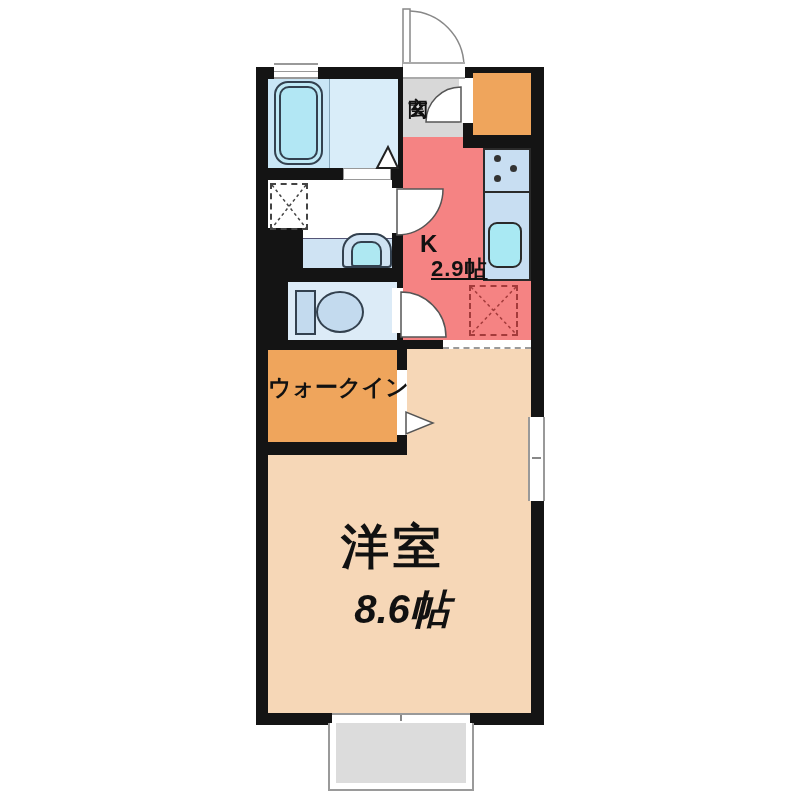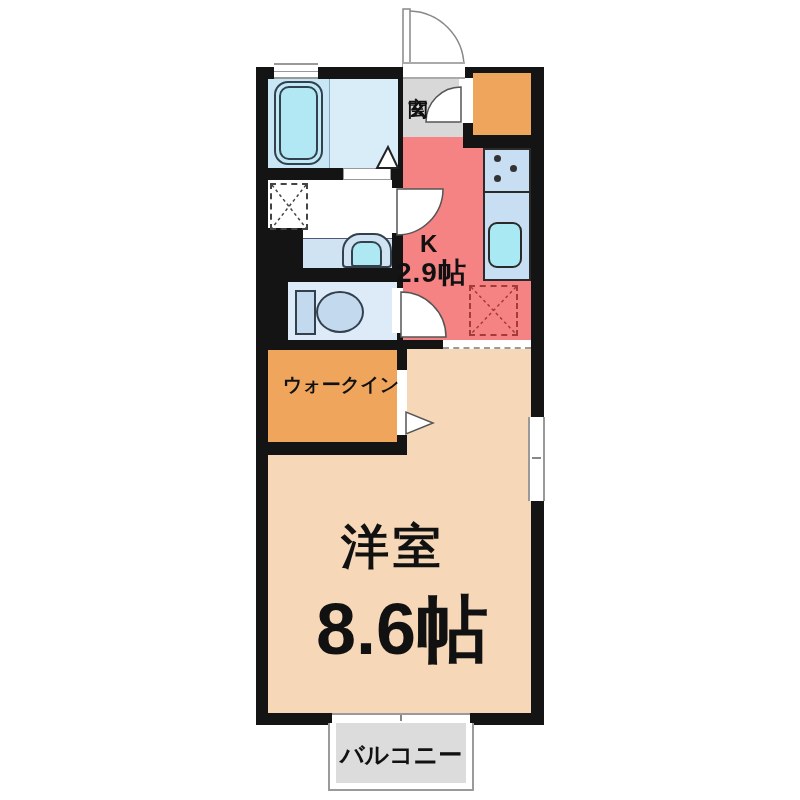--- a/index.html
+++ b/index.html
@@ -54,25 +54,25 @@
   .win-right::after{content:"";position:absolute;left:2px;top:40px;width:9px;height:2px;background:#888;}
   .win-balcony{left:332px;top:713px;width:138px;height:11px;background:#fff;border-top:2px solid #999;border-bottom:1px solid #bbb;}
   .win-balcony::after{content:"";position:absolute;left:68px;top:0;width:2px;height:6px;background:#888;}
   
   .balcony{left:328px;top:723px;width:146px;height:68px;background:#ffffff;border:2px solid #9a9a9a;border-top:none;}
   .balcony-inner{left:336px;top:723px;width:130px;height:60px;background:#dcdcdc;}
   
   .lbl{position:absolute;color:#111;font-weight:700;white-space:nowrap;}
   .genkan-lbl{left:405px;top:82px;font-size:19px;writing-mode:vertical-rl;text-orientation:upright;letter-spacing:3px;}
   .k-lbl{left:420px;top:230px;font-size:24px;}
-  .ksize-lbl{left:396px;top:254px;font-size:28px;letter-spacing:1px;}
-  .wic-lbl1{left:268px;top:372px;width:146px;text-align:center;font-size:19px;}
+  .ksize-lbl{left:431px;top:254px;font-size:22px;letter-spacing:1px;text-decoration:underline;}
+  .wic-lbl1{left:268px;top:372px;width:146px;font-size:23px;}
   .wic-lbl2{left:268px;top:396px;width:129px;text-align:center;font-size:19px;}
   .main-lbl{left:268px;top:515px;width:250px;text-align:center;font-size:48px;letter-spacing:4px;}
-  .mainsize-lbl{left:268px;top:582px;width:268px;text-align:center;font-size:72px;}
+  .mainsize-lbl{left:268px;top:582px;width:268px;text-align:center;font-size:40px;font-style:italic;}
   .balcony-lbl{left:336px;top:739px;width:130px;text-align:center;font-size:24px;}
   svg.overlay{position:absolute;left:0;top:0;pointer-events:none;}
 </style>
 </head>
 <body>
 
 <div id="canvas">
 
   <svg class="overlay" width="800" height="800">
     <rect x="403" y="9" width="7" height="58" fill="#ffffff" stroke="#888" stroke-width="1.5"></rect>
@@ -143,15 +143,14 @@
         <line x1="516" y1="287" x2="471" y2="334"></line>
     </g>
   </svg>
 
   <div class="lbl genkan-lbl">玄関</div>
   <div class="lbl k-lbl">K</div>
   <div class="lbl ksize-lbl">2.9帖</div>
   <div class="lbl wic-lbl1">ウォークイン</div>
   <div class="lbl main-lbl">洋室</div>
   <div class="lbl mainsize-lbl">8.6帖</div>
-  <div class="lbl balcony-lbl">バルコニー</div>
 
 </div>
 
 </body></html>

